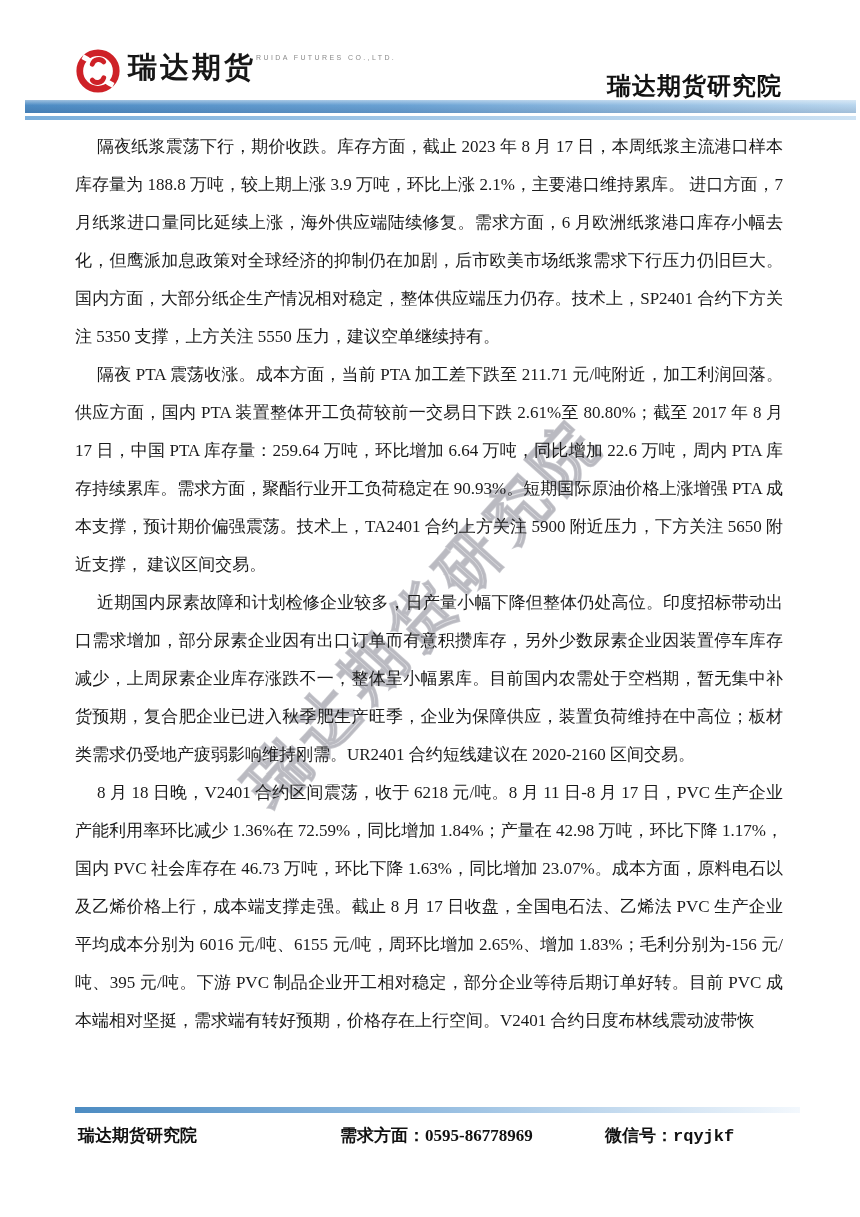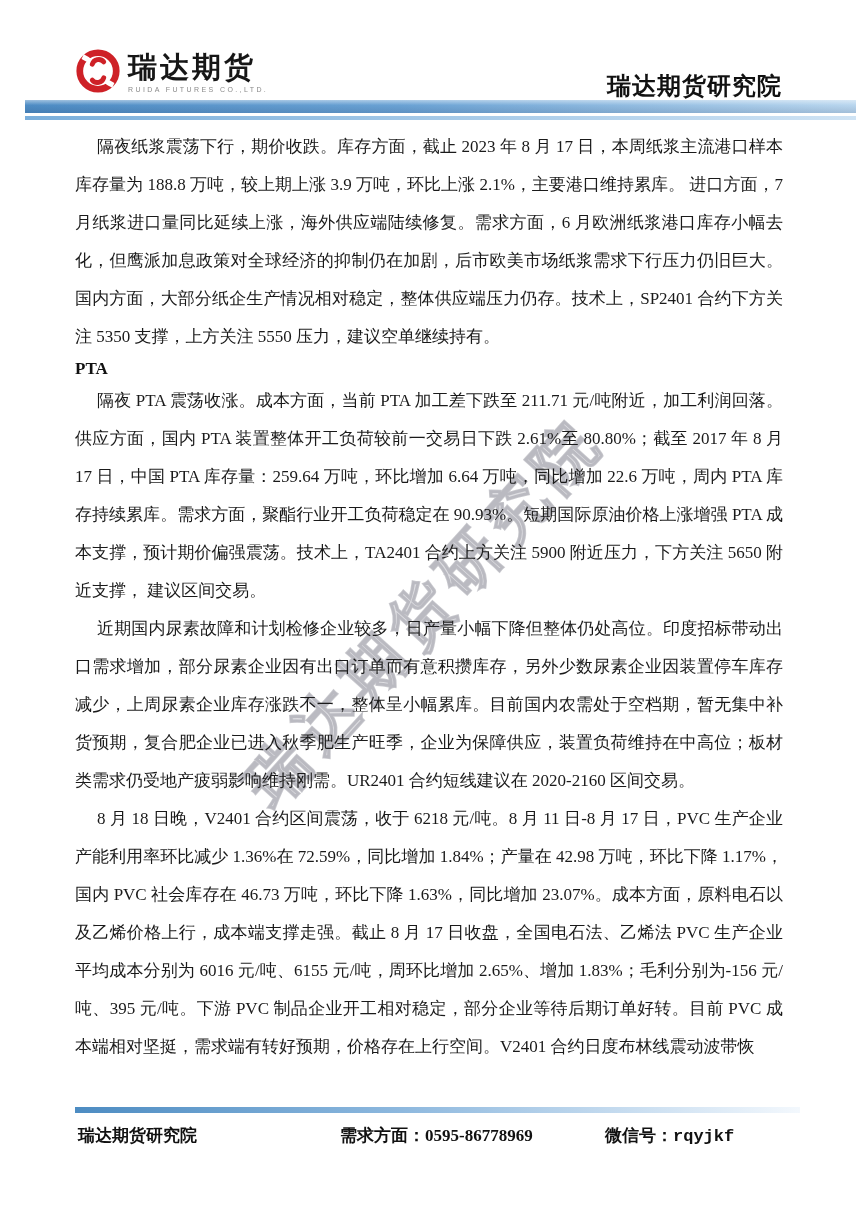--- a/index.html
+++ b/index.html
@@ -7,21 +7,21 @@
   body {
     width:860px; height:1217px; position:relative;
     font-family:"Liberation Serif","DejaVu Serif",serif;
     color:#1c1c1c;
   }
   .page { position:absolute; inset:0; overflow:hidden; background:#ffffff; }
 
   
   .logo { position:absolute; left:74px; top:45px; display:flex; align-items:flex-start; z-index:2; }
   .logo-mark { width:48px; height:52px; margin-right:6px; }
-  .logo-textcol { display:flex; flex-direction:column; padding-top:6px; }
+  .logo-textcol { display:flex; padding-top:6px; }
   .brand-cn {
     font-family:"Liberation Sans","DejaVu Sans",sans-serif;
     font-size:29px; font-weight:700; letter-spacing:3px; color:#161616; line-height:32px;
   }
   .brand-en {
     font-family:"Liberation Sans","DejaVu Sans",sans-serif;
     font-size:7px; letter-spacing:2.4px; color:#8a8a8a; margin-top:3px; white-space:nowrap;
   }
   .hdr-institute {
     position:absolute; right:78px; top:70px; z-index:2;
@@ -94,21 +94,20 @@
   </div>
   <div class="hdr-institute">瑞达期货研究院</div>
   <div class="hdr-bar1"></div>
   <div class="hdr-bar2"></div>
 
   <div class="content">
     <section>
       <p>隔夜纸浆震荡下行，期价收跌。库存方面，截止 2023 年 8 月 17 日，本周纸浆主流港口样本库存量为 188.8 万吨，较上期上涨 3.9 万吨，环比上涨 2.1%，主要港口维持累库。 进口方面，7 月纸浆进口量同比延续上涨，海外供应端陆续修复。需求方面，6 月欧洲纸浆港口库存小幅去化，但鹰派加息政策对全球经济的抑制仍在加剧，后市欧美市场纸浆需求下行压力仍旧巨大。国内方面，大部分纸企生产情况相对稳定，整体供应端压力仍存。技术上，SP2401 合约下方关注 5350 支撑，上方关注 5550 压力，建议空单继续持有。</p>
     </section>
     <section>
-      <h2>PTA</h2>
       <p>隔夜 PTA 震荡收涨。成本方面，当前 PTA 加工差下跌至 211.71 元/吨附近，加工利润回落。供应方面，国内 PTA 装置整体开工负荷较前一交易日下跌 2.61%至 80.80%；截至 2017 年 8 月 17 日，中国 PTA 库存量：259.64 万吨，环比增加 6.64 万吨，同比增加 22.6 万吨，周内 PTA 库存持续累库。需求方面，聚酯行业开工负荷稳定在 90.93%。短期国际原油价格上涨增强 PTA 成本支撑，预计期价偏强震荡。技术上，TA2401 合约上方关注 5900 附近压力，下方关注 5650 附近支撑， 建议区间交易。</p>
     </section>
     <section>
       <p>近期国内尿素故障和计划检修企业较多，日产量小幅下降但整体仍处高位。印度招标带动出口需求增加，部分尿素企业因有出口订单而有意积攒库存，另外少数尿素企业因装置停车库存减少，上周尿素企业库存涨跌不一，整体呈小幅累库。目前国内农需处于空档期，暂无集中补货预期，复合肥企业已进入秋季肥生产旺季，企业为保障供应，装置负荷维持在中高位；板材类需求仍受地产疲弱影响维持刚需。UR2401 合约短线建议在 2020-2160 区间交易。</p>
     </section>
     <section>
       <p>8 月 18 日晚，V2401 合约区间震荡，收于 6218 元/吨。8 月 11 日-8 月 17 日，PVC 生产企业产能利用率环比减少 1.36%在 72.59%，同比增加 1.84%；产量在 42.98 万吨，环比下降 1.17%，国内 PVC 社会库存在 46.73 万吨，环比下降 1.63%，同比增加 23.07%。成本方面，原料电石以及乙烯价格上行，成本端支撑走强。截止 8 月 17 日收盘，全国电石法、乙烯法 PVC 生产企业平均成本分别为 6016 元/吨、6155 元/吨，周环比增加 2.65%、增加 1.83%；毛利分别为-156 元/吨、395 元/吨。下游 PVC 制品企业开工相对稳定，部分企业等待后期订单好转。目前 PVC 成本端相对坚挺，需求端有转好预期，价格存在上行空间。V2401 合约日度布林线震动波带恢</p>
     </section>
   </div>
 

